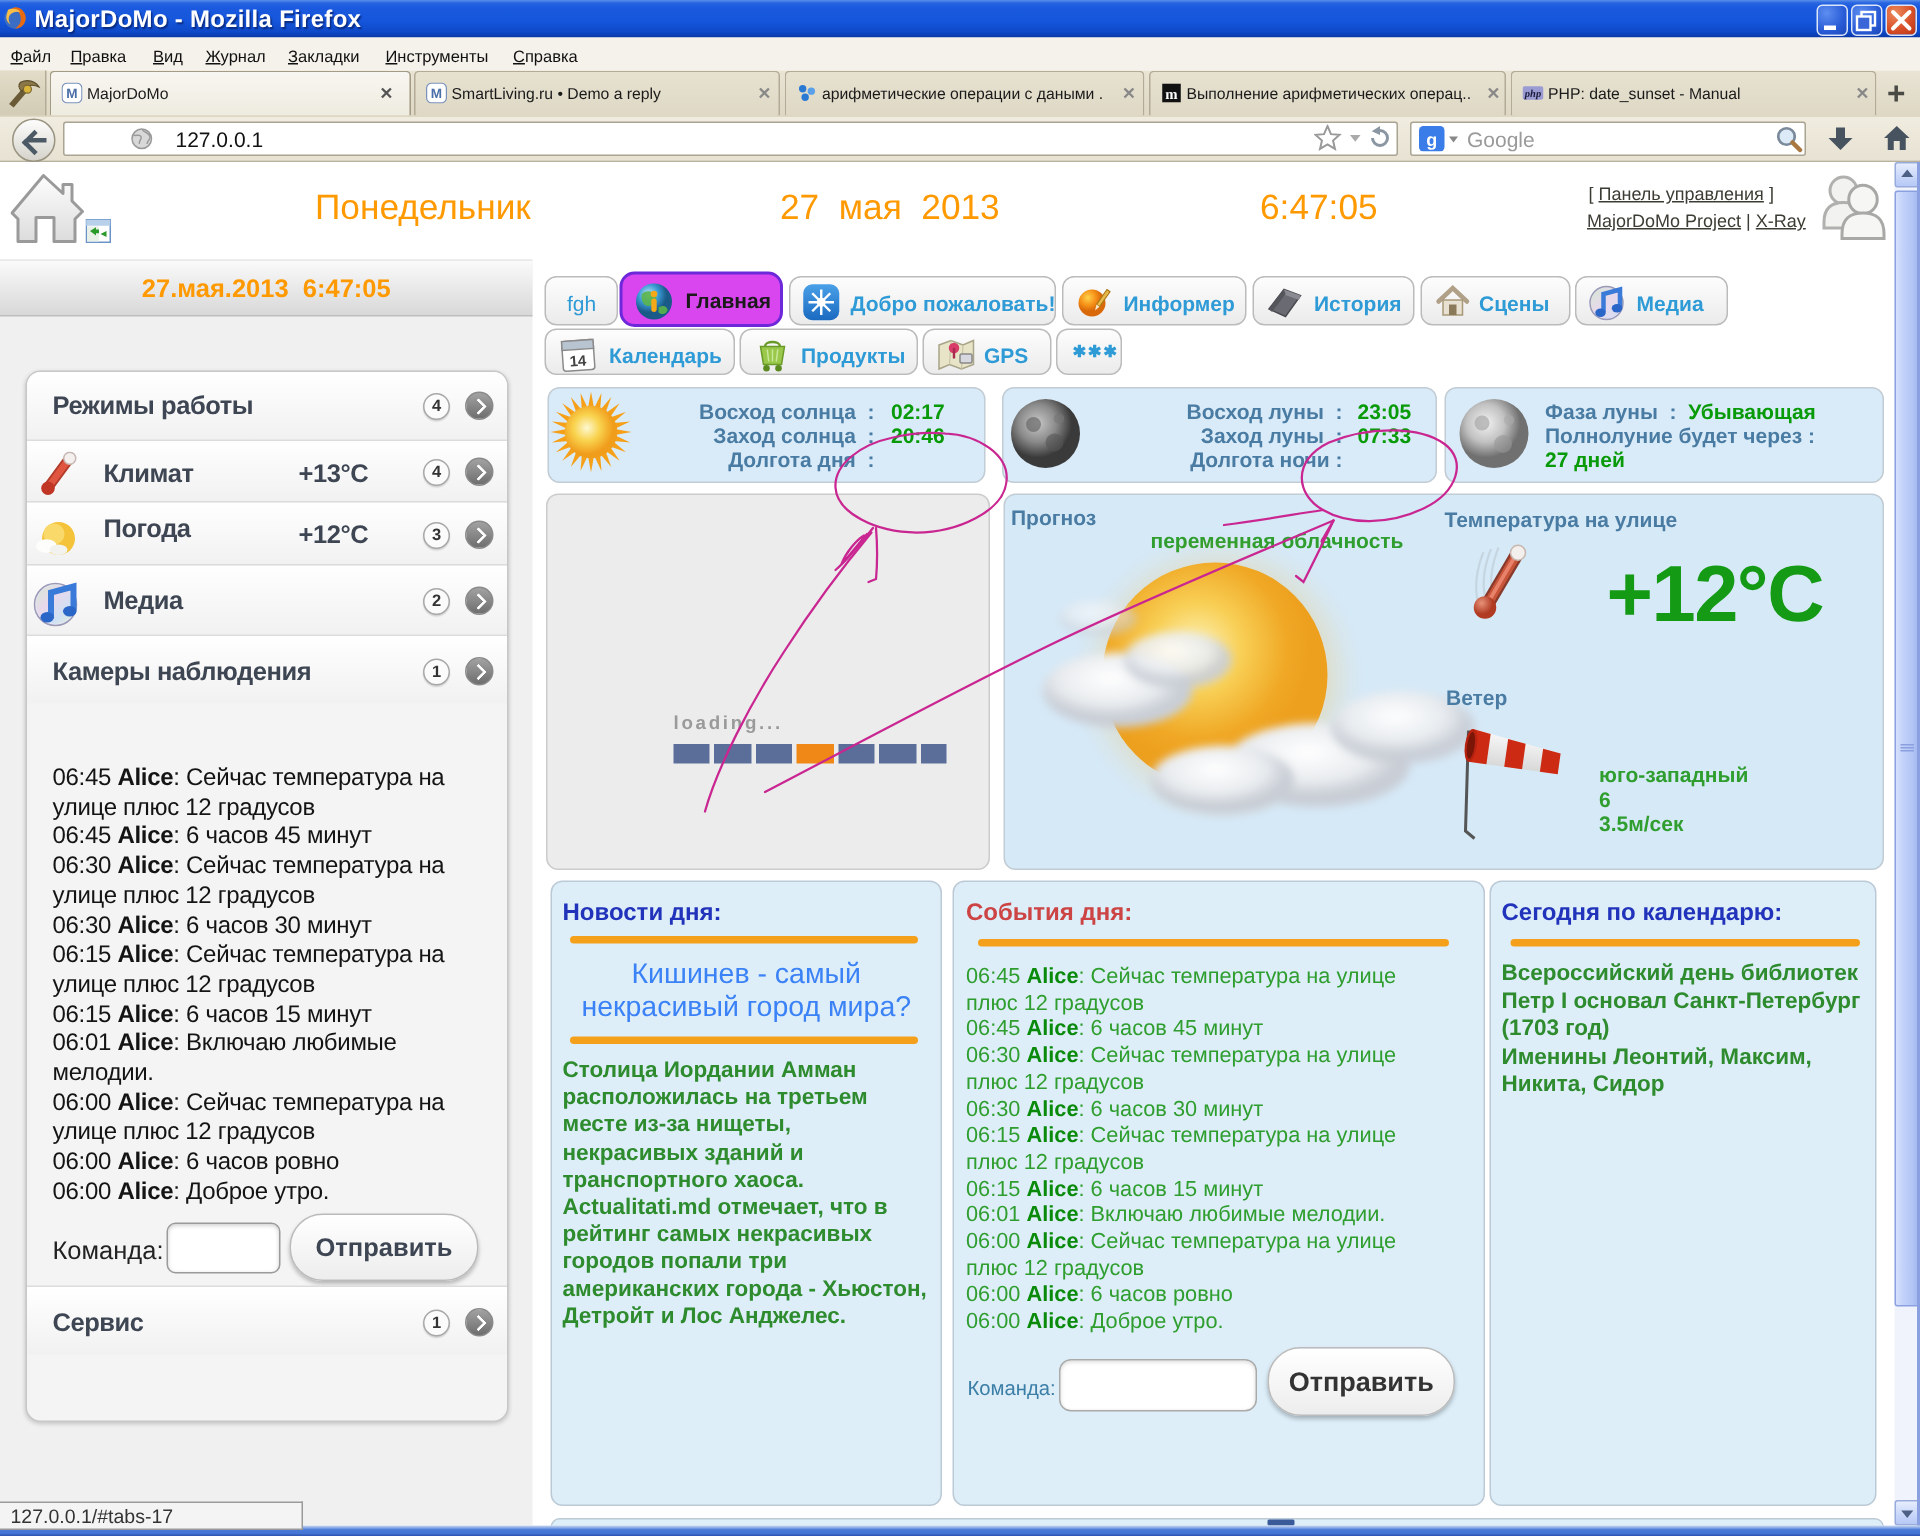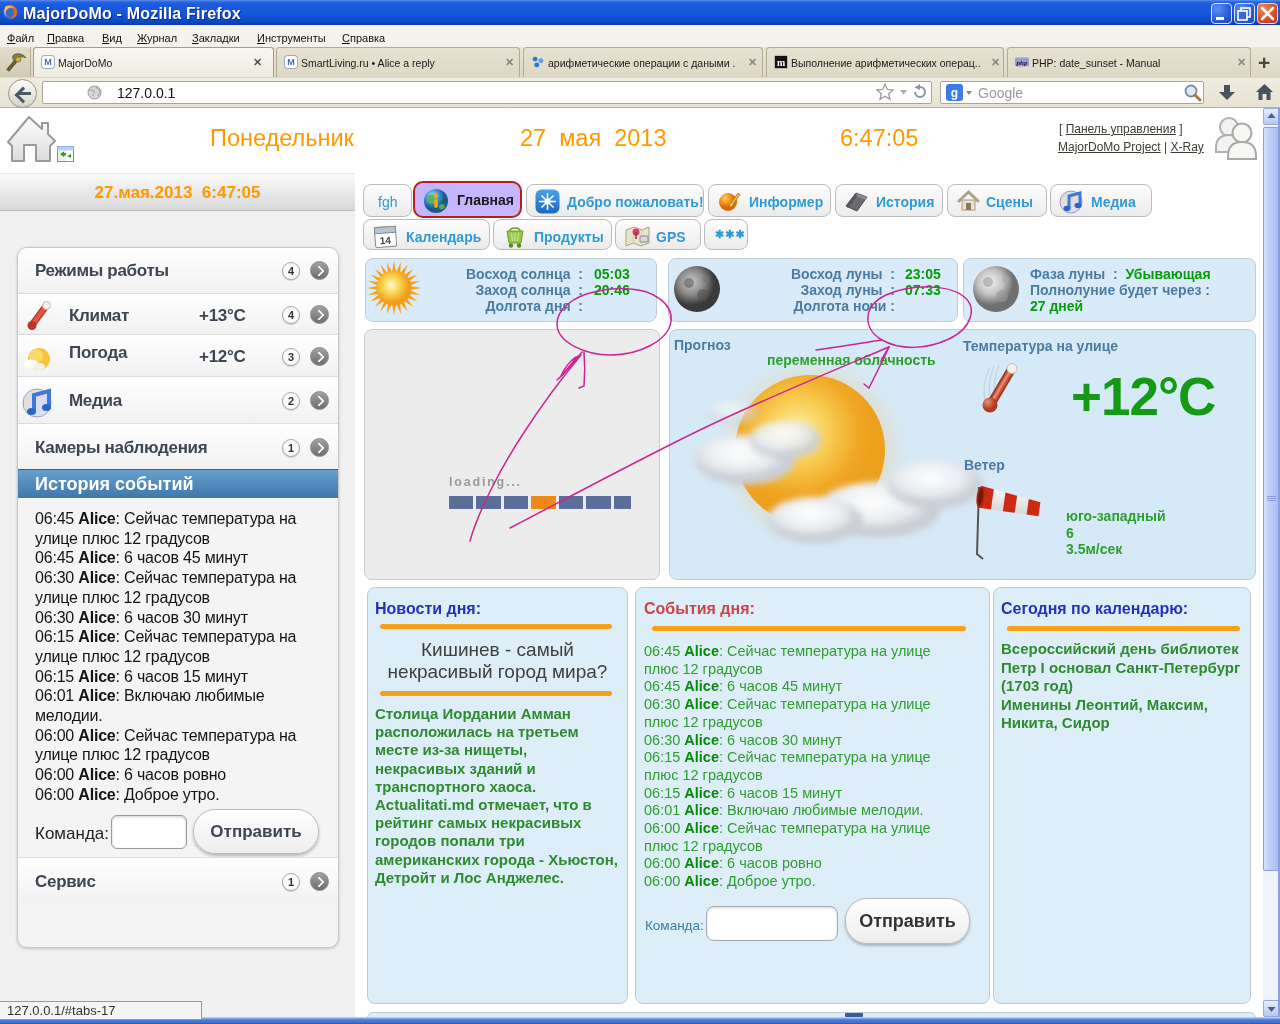--- a/index.html
+++ b/index.html
@@ -74,21 +74,21 @@
   #cmdlabel { position:absolute; left:17px; top:576px; font-size:17px; color:#222; }
   #cmdinput { position:absolute; left:93px; top:567px; width:76px; height:34px; background:#fff;
     border:1px solid #9a9a9a; border-radius:6px; box-shadow:inset 0 1px 3px rgba(0,0,0,0.2); }
   #cmdbtn { position:absolute; left:175px; top:561px; width:126px; height:45px; border-radius:22px;
     background:linear-gradient(180deg,#ffffff,#ededed); border:1px solid #bbb; box-shadow:0 2px 3px rgba(0,0,0,0.25);
     font-size:17px; font-weight:bold; color:#3e4653; text-align:center; line-height:43px; }
 
   
   .mtab { position:absolute; height:33px; border:1px solid #bbb; border-radius:8px;
     background:linear-gradient(180deg,#fdfdfd,#ebebec); color:#2e9bd6; font-size:14px; font-weight:bold; }
-  .mtab.active { background:#c4b5fd; border:2px solid #b91c1c; border-radius:10px; color:#1a1a1a; }
+  .mtab.active { background:#d946ef; border:2px solid #6d28d9; border-radius:10px; color:#1a1a1a; }
   .mlbl { position:absolute; white-space:nowrap; }
 
   
   .ibox { position:absolute; background:#d9ebf8; border:1px solid #c2ccd4; border-radius:8px; }
   .tl { color:#4a7ca3; font-weight:bold; }
   .gv { color:#089a08; font-weight:bold; }
   .inforow { position:absolute; font-size:14px; white-space:nowrap; }
 
   
   .bbox { position:absolute; background:#ddeef9; border:1px solid #bccad6; border-radius:8px; }
@@ -157,21 +157,21 @@
       <text x="8.5" y="12.5" font-size="11" font-weight="bold" fill="#4a6ea8" text-anchor="middle" font-family="Liberation Sans">M</text>
     </svg>
   <span class="ttl" style="width:180px;">MajorDoMo</span>
   <span class="tx" style="left:219px;">✕</span>
 </div>
 <div class="btab" style="left:276px; width:244px;">
   <svg class="favi" viewBox="0 0 17 17">
       <rect x="0.5" y="0.5" width="16" height="16" rx="4" fill="#fff" stroke="#7a93bd"></rect>
       <text x="8.5" y="12.5" font-size="11" font-weight="bold" fill="#4a6ea8" text-anchor="middle" font-family="Liberation Sans">M</text>
     </svg>
-  <span class="ttl" style="width:188px;">SmartLiving.ru • Alice a reply</span>
+  <span class="ttl" style="width:188px;">SmartLiving.ru • Demo a reply</span>
   <span class="tx" style="left:228px;">✕</span>
 </div>
 <div class="btab" style="left:523px; width:240px;">
   <svg class="favi" viewBox="0 0 17 17">
       <circle cx="5" cy="5" r="3" fill="#2a7ad4"></circle>
       <circle cx="12" cy="7" r="3" fill="#5aa0e8"></circle>
       <circle cx="7" cy="12" r="3" fill="#2a7ad4"></circle>
     </svg>
   <span class="ttl" style="width:188px;">арифметические операции с даными ...</span>
   <span class="tx" style="left:224px;">✕</span>
@@ -277,21 +277,20 @@
     <div class="li" style="top:128px;height:47px;">
       <span class="lbl" style="left:51px;top:14px;">Медиа</span>
       <span class="badge" style="top:15px;">2</span>
         <span class="chev" style="top:14px;"></span>
     </div>
     <div class="li" style="top:175px;height:46px;">
       <span class="lbl" style="left:17px;top:14px;">Камеры наблюдения</span>
       <span class="badge" style="top:15px;">1</span>
         <span class="chev" style="top:14px;"></span>
     </div>
-    <div id="histbar">История событий</div>
     <div id="events">06:45 <b>Alice</b>: Сейчас температура на<br>улице плюс 12 градусов<br>06:45 <b>Alice</b>: 6 часов 45 минут<br>06:30 <b>Alice</b>: Сейчас температура на<br>улице плюс 12 градусов<br>06:30 <b>Alice</b>: 6 часов 30 минут<br>06:15 <b>Alice</b>: Сейчас температура на<br>улице плюс 12 градусов<br>06:15 <b>Alice</b>: 6 часов 15 минут<br>06:01 <b>Alice</b>: Включаю любимые<br>мелодии.<br>06:00 <b>Alice</b>: Сейчас температура на<br>улице плюс 12 градусов<br>06:00 <b>Alice</b>: 6 часов ровно<br>06:00 <b>Alice</b>: Доброе утро.</div>
     <div id="cmdlabel">Команда:</div>
     <div id="cmdinput"></div>
     <div id="cmdbtn">Отправить</div>
     <div class="li" style="top:609px;height:46px;">
       <span class="lbl" style="left:17px;top:14px;">Сервис</span>
       <span class="badge" style="top:15px;">1</span>
         <span class="chev" style="top:14px;"></span>
     </div>
   </div>
@@ -484,21 +483,21 @@
           <stop offset="0" stop-color="#fdf8d0"></stop>
           <stop offset="0.5" stop-color="#f9d34e"></stop>
           <stop offset="1" stop-color="#f09d1c"></stop>
         </radialGradient>
       </defs>
   </g>
 </svg>
 <div class="inforow" style="left:420px;top:266px;width:163px;text-align:right;"><span class="tl">Восход солнца&nbsp; :</span></div>
 <div class="inforow" style="left:420px;top:282px;width:163px;text-align:right;"><span class="tl">Заход солнца&nbsp; :</span></div>
 <div class="inforow" style="left:420px;top:298px;width:163px;text-align:right;"><span class="tl">Долгота дня&nbsp; :</span></div>
-<div class="inforow gv" style="left:594px;top:266px;">05:03</div>
+<div class="inforow gv" style="left:594px;top:266px;">02:17</div>
 <div class="inforow gv" style="left:594px;top:282px;">20:46</div>
 
 <svg style="position:absolute;left:673px;top:265px" width="48" height="48" viewBox="0 0 48 48">
   <circle cx="24" cy="24" r="23" fill="url(#mn1)"></circle>
   <defs>
       <radialGradient id="mn1" cx="0.38" cy="0.35">
         <stop offset="0" stop-color="#c8c8c8"></stop>
         <stop offset="0.55" stop-color="#8a8a8a"></stop>
         <stop offset="1" stop-color="#3a3a3a"></stop>
       </radialGradient>
@@ -617,21 +616,21 @@
     <ellipse cx="15" cy="15" rx="2.5" ry="9" fill="#7a1608"></ellipse>
   </g>
 </svg>
 <div style="position:absolute;left:1066px;top:508px;font-size:14px;color:#2f9e2f;font-weight:bold;">юго-западный</div>
 <div style="position:absolute;left:1066px;top:525px;font-size:14px;color:#2f9e2f;font-weight:bold;">6</div>
 <div style="position:absolute;left:1066px;top:541px;font-size:14px;color:#2f9e2f;font-weight:bold;">3.5м/сек</div>
 
 <div class="bbox" style="left:367px;top:587px;width:261px;height:417px;"></div>
 <div class="boxtitle" style="left:375px;top:600px;color:#2233bb;">Новости дня:</div>
 <div class="obar" style="left:380px;top:624px;width:232px;"></div>
-<div style="position:absolute;left:375px;top:639px;width:245px;text-align:center;font-size:19px;color:#404040;line-height:22px;">Кишинев - самый некрасивый город мира?</div>
+<div style="position:absolute;left:375px;top:639px;width:245px;text-align:center;font-size:19px;color:#3b82f6;line-height:22px;">Кишинев - самый некрасивый город мира?</div>
 <div class="obar" style="left:380px;top:691px;width:232px;"></div>
 <div class="grn" style="position:absolute;left:375px;top:705px;width:252px;font-size:15px;line-height:18.2px;white-space:nowrap;">Столица Иордании Амман<br>расположилась на третьем<br>месте из-за нищеты,<br>некрасивых зданий и<br>транспортного хаоса.<br>Actualitati.md отмечает, что в<br>рейтинг самых некрасивых<br>городов попали три<br>американских города - Хьюстон,<br>Детройт и Лос Анджелес.</div>
 
 <div class="bbox" style="left:635px;top:587px;width:355px;height:417px;"></div>
 <div class="boxtitle" style="left:644px;top:600px;color:#cc4444;">События дня:</div>
 <div class="obar" style="left:652px;top:626px;width:314px;"></div>
 <div class="evline" style="position:absolute;left:644px;top:643px;width:335px;">06:45 <b>Alice</b>: Сейчас температура на улице<br>плюс 12 градусов<br>06:45 <b>Alice</b>: 6 часов 45 минут<br>06:30 <b>Alice</b>: Сейчас температура на улице<br>плюс 12 градусов<br>06:30 <b>Alice</b>: 6 часов 30 минут<br>06:15 <b>Alice</b>: Сейчас температура на улице<br>плюс 12 градусов<br>06:15 <b>Alice</b>: 6 часов 15 минут<br>06:01 <b>Alice</b>: Включаю любимые мелодии.<br>06:00 <b>Alice</b>: Сейчас температура на улице<br>плюс 12 градусов<br>06:00 <b>Alice</b>: 6 часов ровно<br>06:00 <b>Alice</b>: Доброе утро.</div>
 <div style="position:absolute;left:645px;top:918px;font-size:13.5px;color:#3b7ea6;">Команда:</div>
 <div style="position:absolute;left:706px;top:906px;width:132px;height:35px;background:#fff;border:1px solid #aaa;border-radius:8px;box-shadow:inset 0 1px 3px rgba(0,0,0,0.15);"></div>
 <div style="position:absolute;left:845px;top:898px;width:125px;height:46px;border-radius:22px;background:linear-gradient(180deg,#ffffff,#ededed);border:1px solid #bbb;box-shadow:0 2px 3px rgba(0,0,0,0.25);font-size:18px;font-weight:bold;color:#333;text-align:center;line-height:44px;">Отправить</div>

